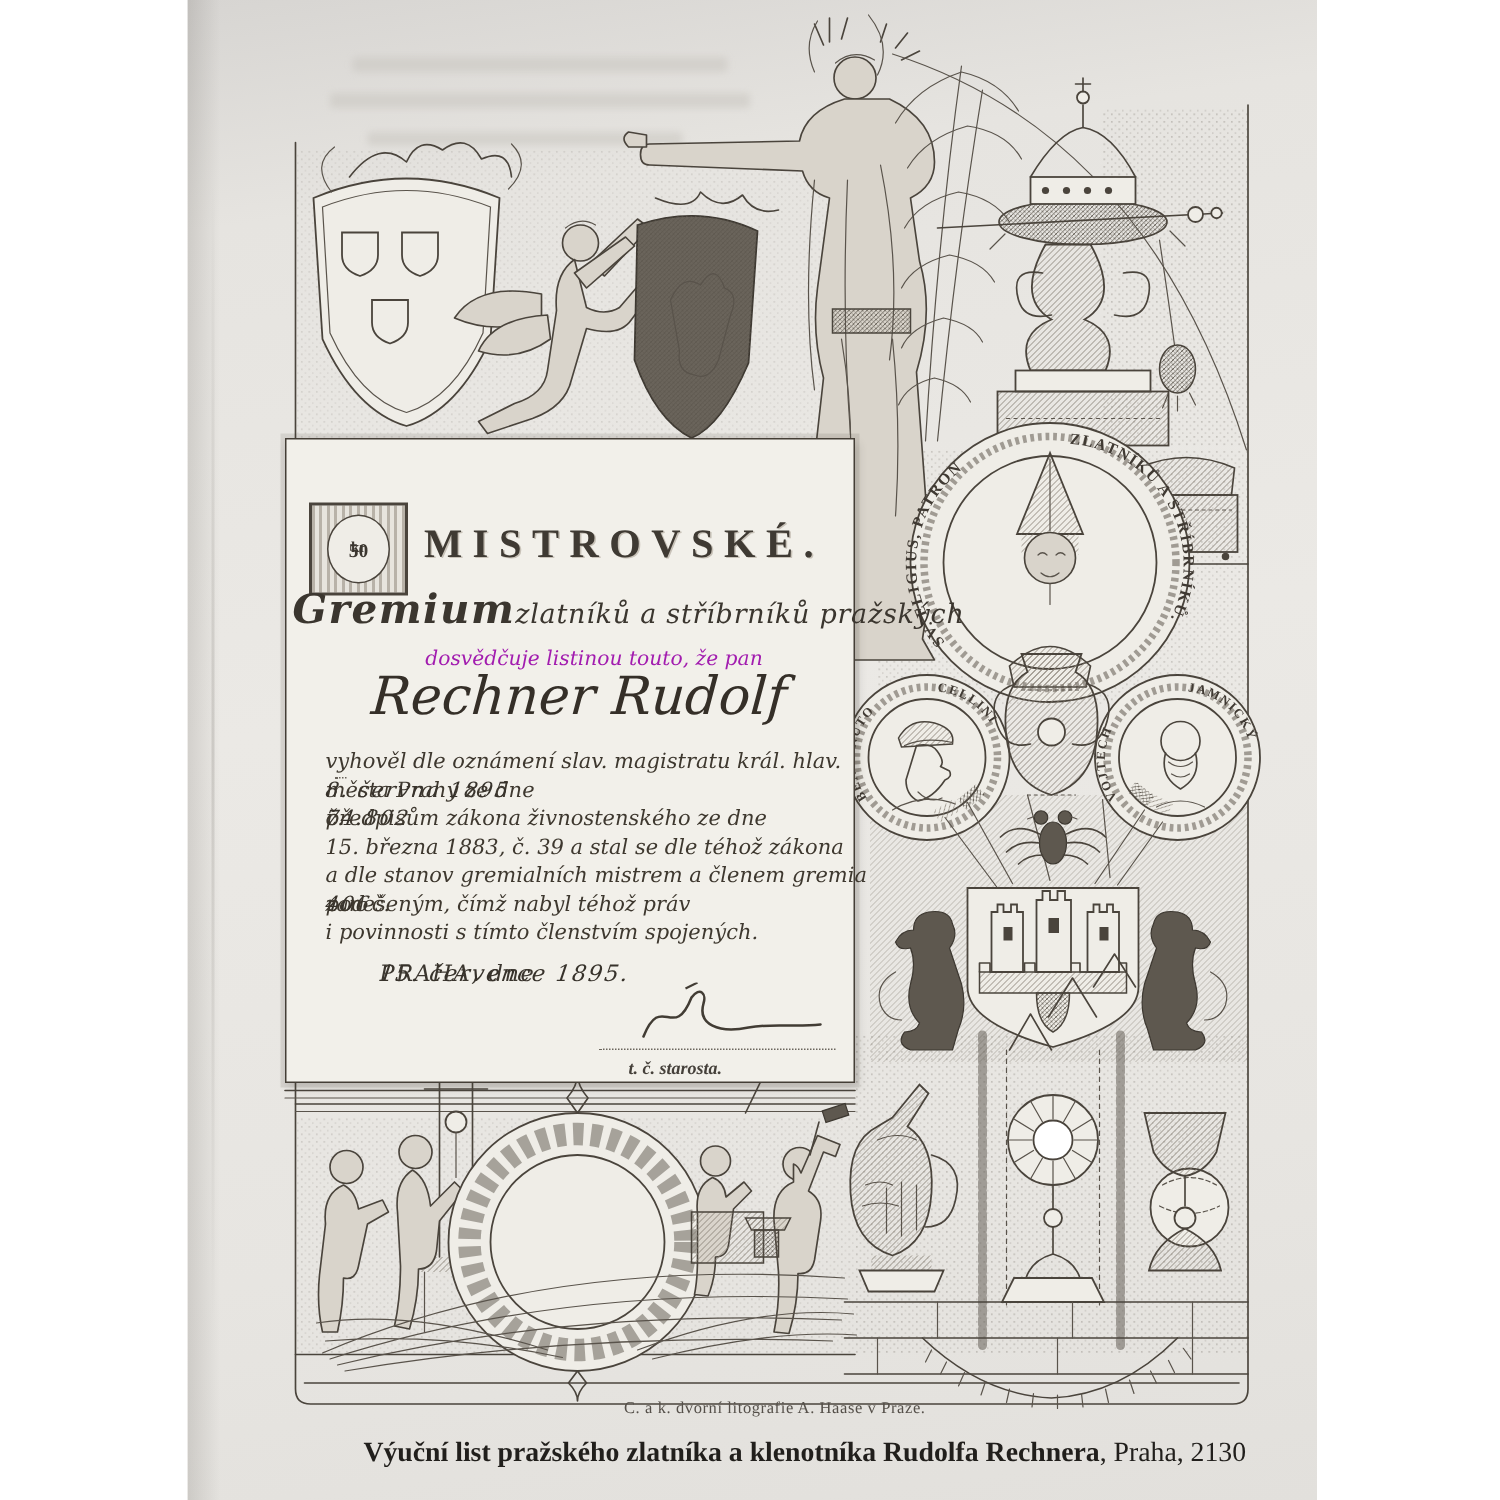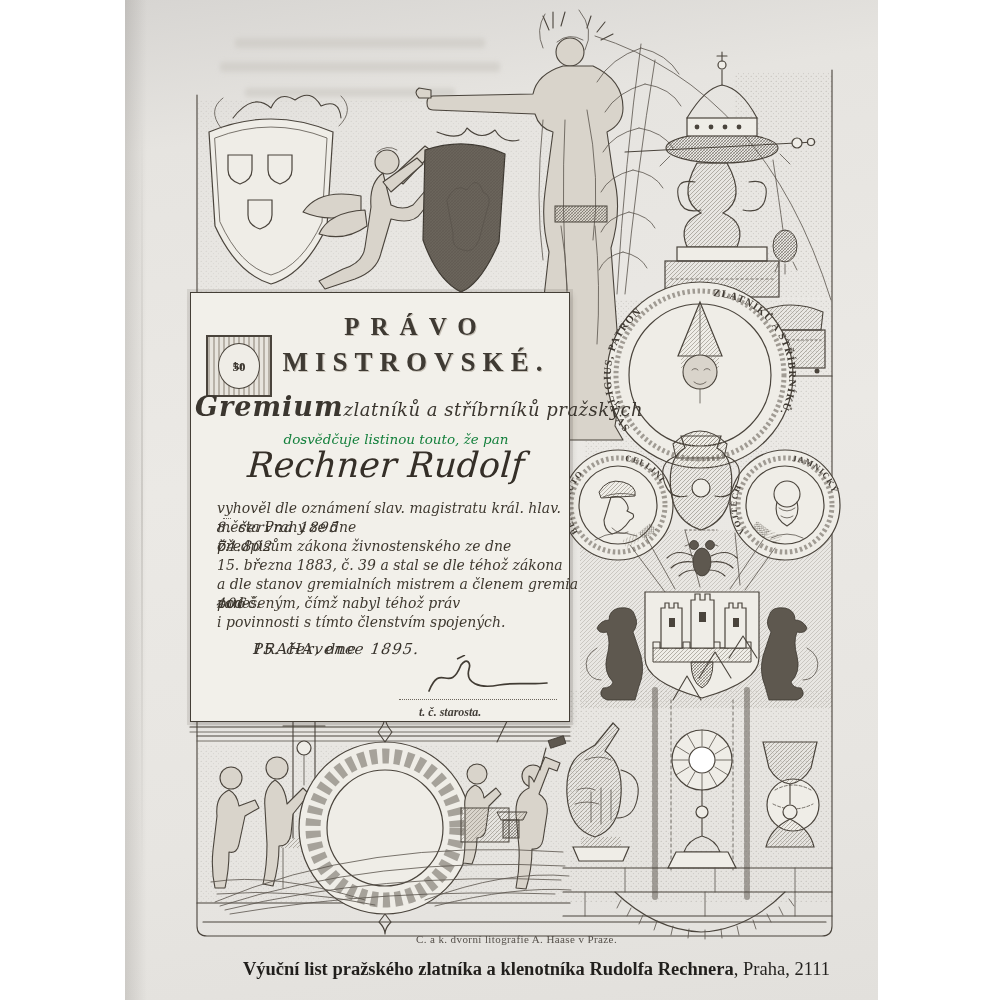--- a/index.html
+++ b/index.html
@@ -62,21 +62,21 @@
   }
   .title1{top:20px;font-size:25px;letter-spacing:11px;}
   .title2{top:54px;font-size:27px;letter-spacing:7px;font-family:Liberation Serif, serif;}
   .issuer{top:98px;left:4px;width:372px;white-space:nowrap;font-style:italic;}
   .issuer .script{
     font-family:"DejaVu Serif",serif;font-size:27px;font-weight:bold;font-style:italic;
     letter-spacing:1px;position:static;
   }
   .issuer .rest{font-family:"DejaVu Serif",serif;font-size:18px;position:static;letter-spacing:.5px;}
   .attest{top:138px;left:60px;width:290px;text-align:center;font-style:italic;
-    font-family:"DejaVu Serif",serif;font-size:13.5px;color:#15803d;}
+    font-family:"DejaVu Serif",serif;font-size:13.5px;color:#a21caf;}
   .name{
     top:152px;left:30px;width:330px;text-align:center;
     font-family:"DejaVu Serif",serif;font-style:italic;font-size:35px;color:#352f28;
     transform:skewX(-4deg);
   }
   .bodytext{top:206px;left:26px;width:338px;font-family:"DejaVu Serif",serif;
     font-style:italic;font-size:14px;color:#3e382f;}
   .bodytext .bl{position:static;display:flex;align-items:baseline;white-space:nowrap;
     height:19px;line-height:19px;}
   .hand{font-family:"DejaVu Serif",serif;font-style:italic;letter-spacing:1.2px;
@@ -414,21 +414,20 @@
     <path class="ln" d="M398 688 L372 742" stroke-width="1.6"></path>
   </svg>
 
   <div class="panel">
     <div class="stamp">
       <div class="oval">
         <span>50</span>
         <span class="kr">kr</span>
       </div>
     </div>
-    <div class="title1">PRÁVO</div>
     <div class="title2">MISTROVSKÉ.</div>
     <div class="issuer"><span class="script">Gremium</span><span class="rest">zlatníků a stříbrníků pražských</span></div>
     <div class="attest">dosvědčuje listinou touto, že pan</div>
     <div class="name">Rechner Rudolf</div>
 
     <div class="bodytext">
       <div class="bl">vyhověl dle oznámení slav. magistratu král. hlav.</div>
       <div class="bl">
         <span>města Prahy ze dne</span>
           <span class="sp"></span>
@@ -464,15 +463,15 @@
       <svg width="158" height="44" viewBox="0 0 158 44" style="position:absolute;left:0;top:0">
         <path d="M30 36 C 42 6, 50 40, 62 10 C 68 2, 72 8, 70 14 C 66 28, 80 34, 100 30 C 116 27, 130 30, 148 28" fill="none" stroke="#423c34" stroke-width="1.7" stroke-linecap="round"></path>
         <path d="M58 4 L66 0" fill="none" stroke="#423c34" stroke-width="1.4"></path>
       </svg>
     </div>
     <div class="starosta">t. č. starosta.</div>
   </div>
 
   <div class="imprint">C. a k. dvorní litografie A. Haase v Praze.</div>
   <div class="caption">
-    <span class="b">Výuční list pražského zlatníka a klenotníka Rudolfa Rechnera</span><span>, Praha, 2111</span>
+    <span class="b">Výuční list pražského zlatníka a klenotníka Rudolfa Rechnera</span><span>, Praha, 2130</span>
   </div>
 </div>
 
 </body></html>

